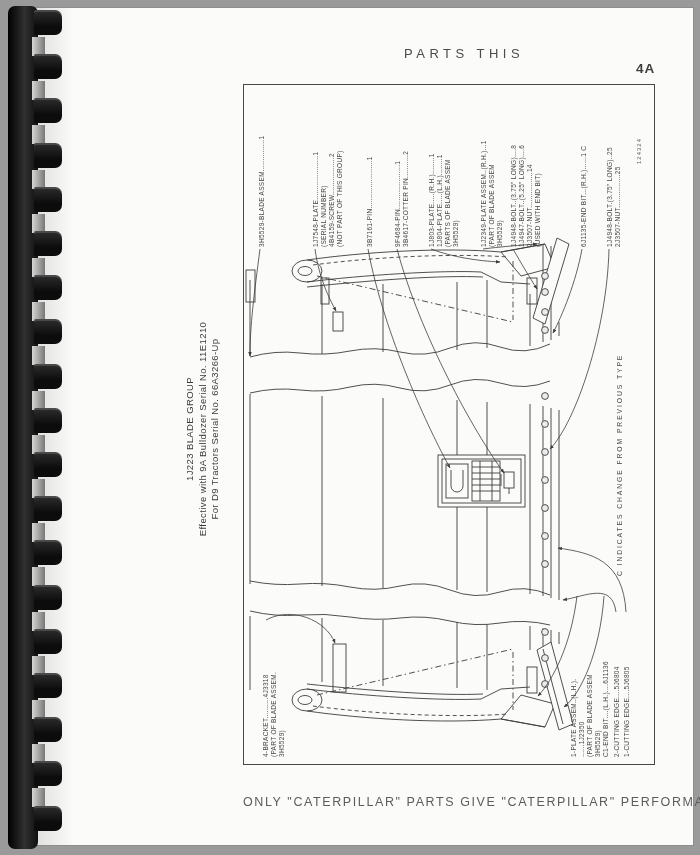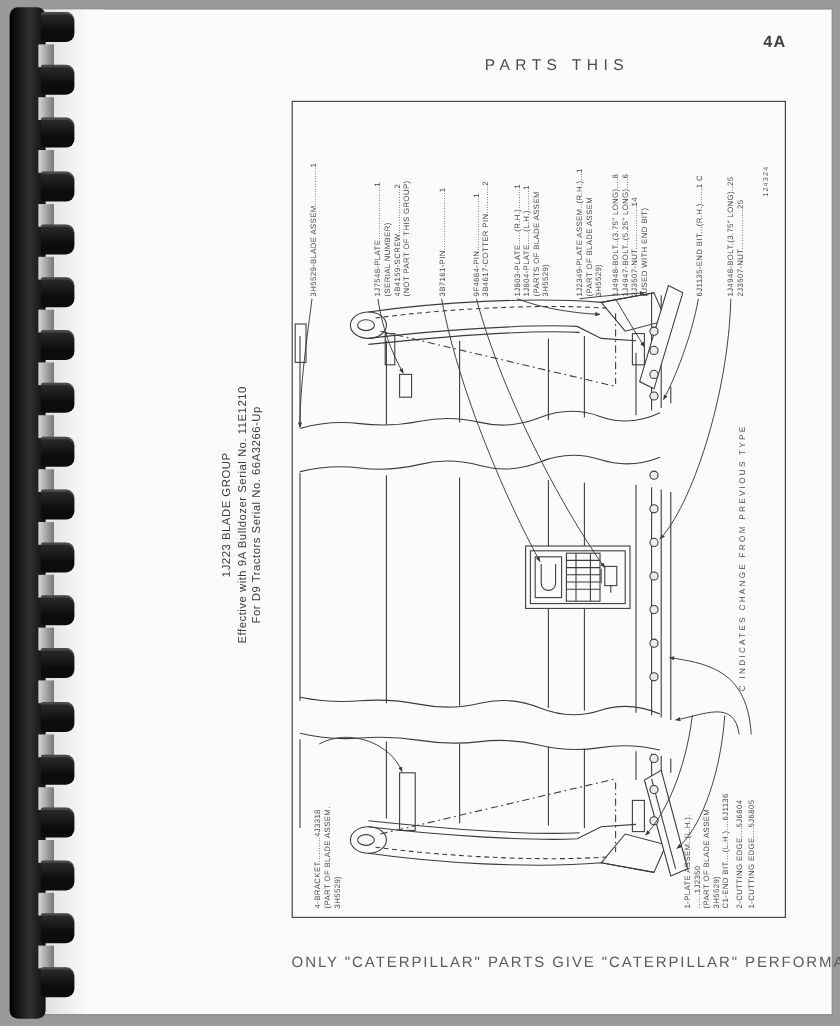--- a/index.html
+++ b/index.html
@@ -34,21 +34,21 @@
   .binding .notch{
     position:absolute;left:24px;width:13px;height:19px;
     background:linear-gradient(90deg,#d6d6d4,#777);
   }
   
   .hdr-title{
     position:absolute;left:404px;top:46px;
     font-size:13px;letter-spacing:4.5px;color:#4c4c4c;white-space:nowrap;
   }
   .hdr-page{
-    position:absolute;left:636px;top:27px;
+    position:absolute;left:636px;top:61px;
     font-size:13.5px;letter-spacing:1px;color:#3f3f3f;font-weight:700;
   }
   .footer{
     position:absolute;left:243px;top:795px;width:410px;text-align:center;
     font-size:12.5px;letter-spacing:1.6px;color:#5c5c5c;white-space:nowrap;
   }
   
   .frame{
     position:absolute;left:243px;top:84px;width:410px;height:679px;
     border:1px solid #474747;background:transparent;

